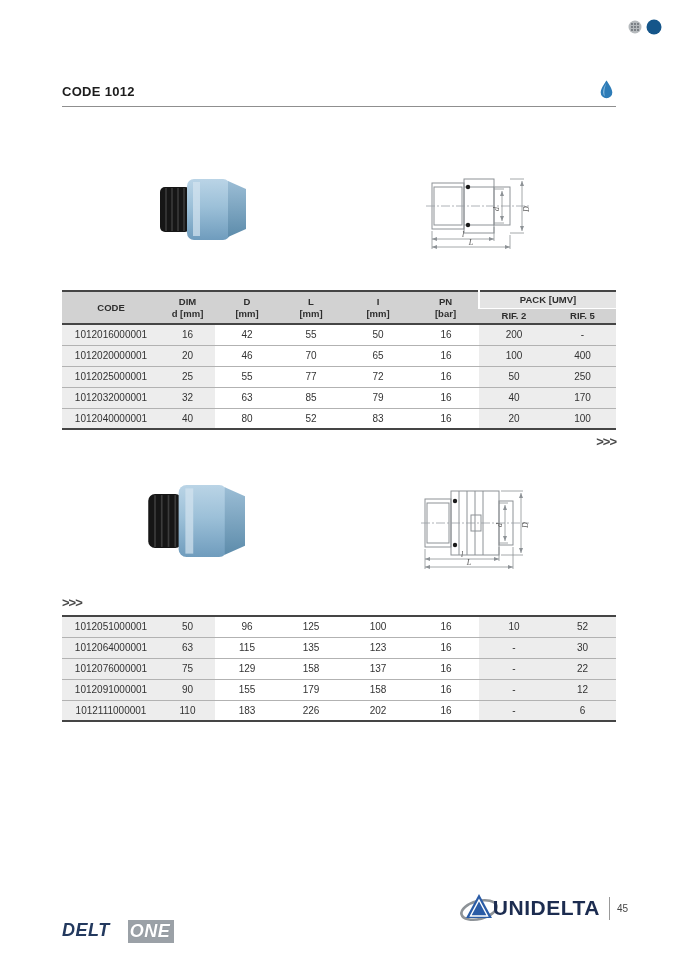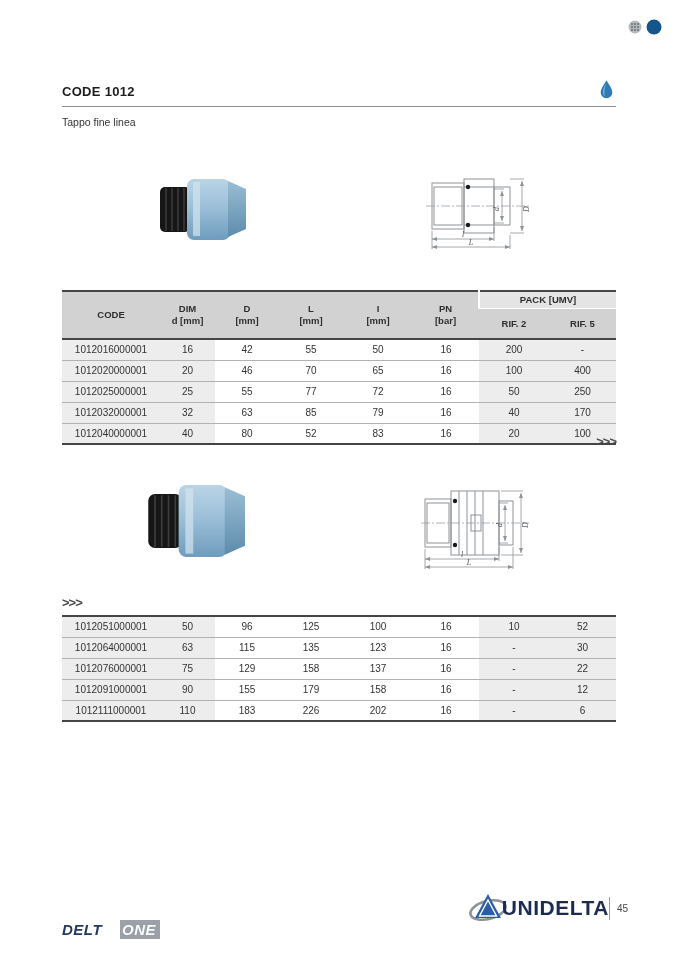--- a/index.html
+++ b/index.html
@@ -27,38 +27,38 @@
 
   
   table.spec { position:absolute; left:62px; width:554px; border-collapse:collapse; table-layout:fixed; font-size:10px; color:#333; }
   .table-1 { top:290px; }
   .table-2 { top:615px; }
   table.spec { border-top:2px solid #454545; border-bottom:2px solid #454545; }
   table.spec thead { border-bottom:2px solid #454545;padding-left:29px; }
   table.spec th { background:#d2d2d2; font-weight:bold; font-size:9.5px; color:#2e2e2e; text-align:center; vertical-align:middle; }
   table.spec .th-main { height:33px; line-height:1.25; }
   table.spec .th-pack { height:17px; background:#e4e4e4; border-bottom:1px solid #ffffff; border-left:2px solid #ffffff; }
-  table.spec .th-rif { height:31px; }
+  table.spec .th-rif { height:16px; }
   table.spec td { height:21px; text-align:center; border-top:1px solid #b2b2b2; }
   table.spec tbody tr:first-child td { border-top:none; }
   table.spec td.c-gray { background:#ededed; }
 
   .more-marker { position:absolute; font-size:13px; font-weight:bold; letter-spacing:-1px; color:#4a4a4a; }
   .marker-1 { top:434px; right:62px; }
   .marker-2 { top:595px; left:62px; }
 
   
-  .footer-left { position:absolute; left:62px; top:920px; display:flex; align-items:center;
-                 font-style:italic; font-weight:bold; font-size:15px; letter-spacing:.5px; }
+  .footer-left { position:absolute; left:62px; top:920px; display:flex; 
+                 font-style:italic; font-weight:bold; font-size:18px; letter-spacing:.5px; }
   .delt { color:#23395e; }
   .one { background:#9ba1a7; color:#ffffff; padding:1px 4px 1px 2px; margin-left:18px;
          text-shadow:0 0 1px #7d838a; }
   .footer-right { position:absolute; top:892px; right:50px; display:flex; align-items:center; }
   .brand-text { font-weight:bold; font-size:21px; color:#1c2c50; letter-spacing:.5px; margin-left:-6px; }
-  .page-num { border-left:1px solid #999; padding:6px 0 6px 7px; font-size:10px; color:#444; font-weight:normal; }
+  .page-num { border-left:1px solid #999; margin-left:9px; padding:6px 0 6px 7px; font-size:10px; color:#444; font-weight:normal; }
 
   svg text { font-family:"Liberation Serif", serif; font-style:italic; fill:#555; }
 </style>
 </head>
 <body>
 
 <div class="page">
 
   <div class="top-icons">
     <svg width="14" height="14" viewBox="0 0 14 14">
@@ -82,21 +82,20 @@
 
   <div class="header">
     <div class="code-title">CODE 1012</div>
     <div class="drop-wrap">
       <svg width="15" height="19" viewBox="0 0 16 20">
         <path d="M8 0.5 C8 0.5 1.8 8.8 1.8 13.2 A6.2 6.2 0 0 0 14.2 13.2 C14.2 8.8 8 0.5 8 0.5 Z" fill="#2e7cb7"></path>
         <path d="M8 2.5 C6.5 5.2 4.2 9.5 4.2 12.8 A3.8 5 0 0 0 6.4 17 C4.8 13 6.5 6.5 8 2.5 Z" fill="#7db4dc"></path>
       </svg>
     </div>
     <div class="header-rule"></div>
-    <div class="subtitle">Tappo fine linea</div>
   </div>
 
   <svg class="photo-1" width="96" height="74" viewBox="0 0 96 74">
     <defs>
       <linearGradient id="body1" x1="0" y1="0" x2="0" y2="1">
         <stop offset="0" stop-color="#bad4e6"></stop>
           <stop offset="0.45" stop-color="#9cc0d8"></stop>
         <stop offset="1" stop-color="#6f9cbd"></stop>
       </linearGradient>
       <linearGradient id="end1" x1="0" y1="0" x2="0" y2="1">

